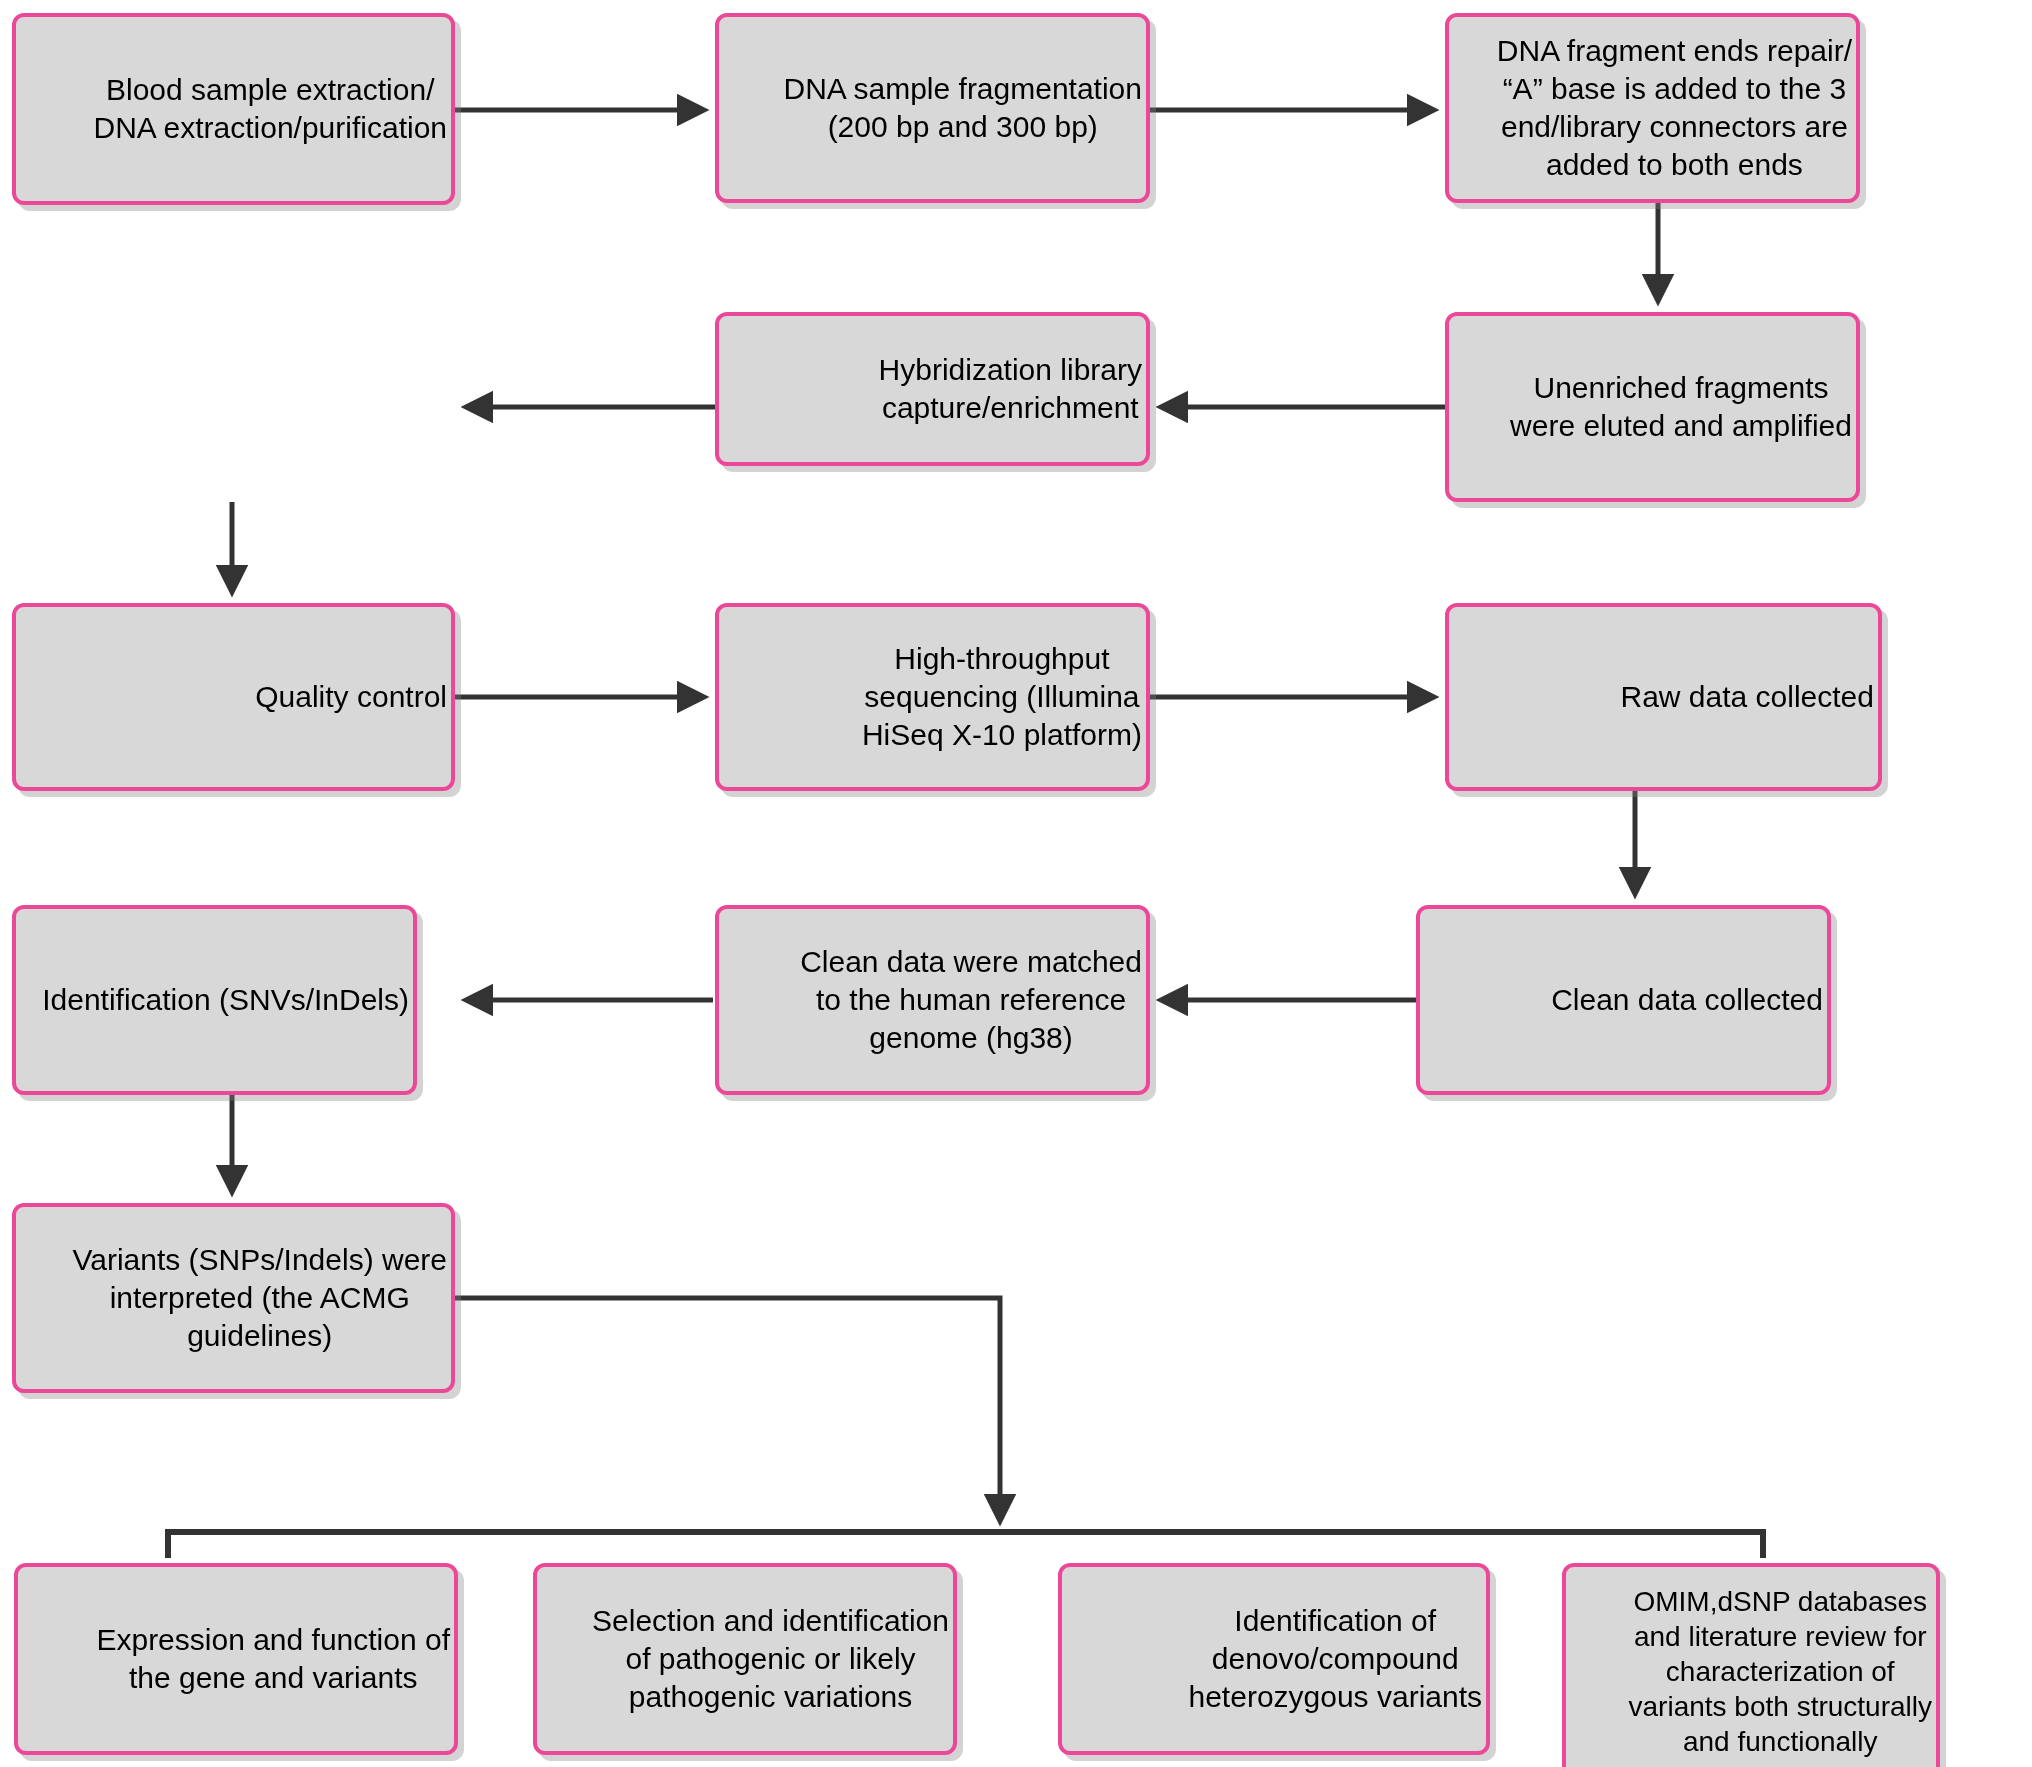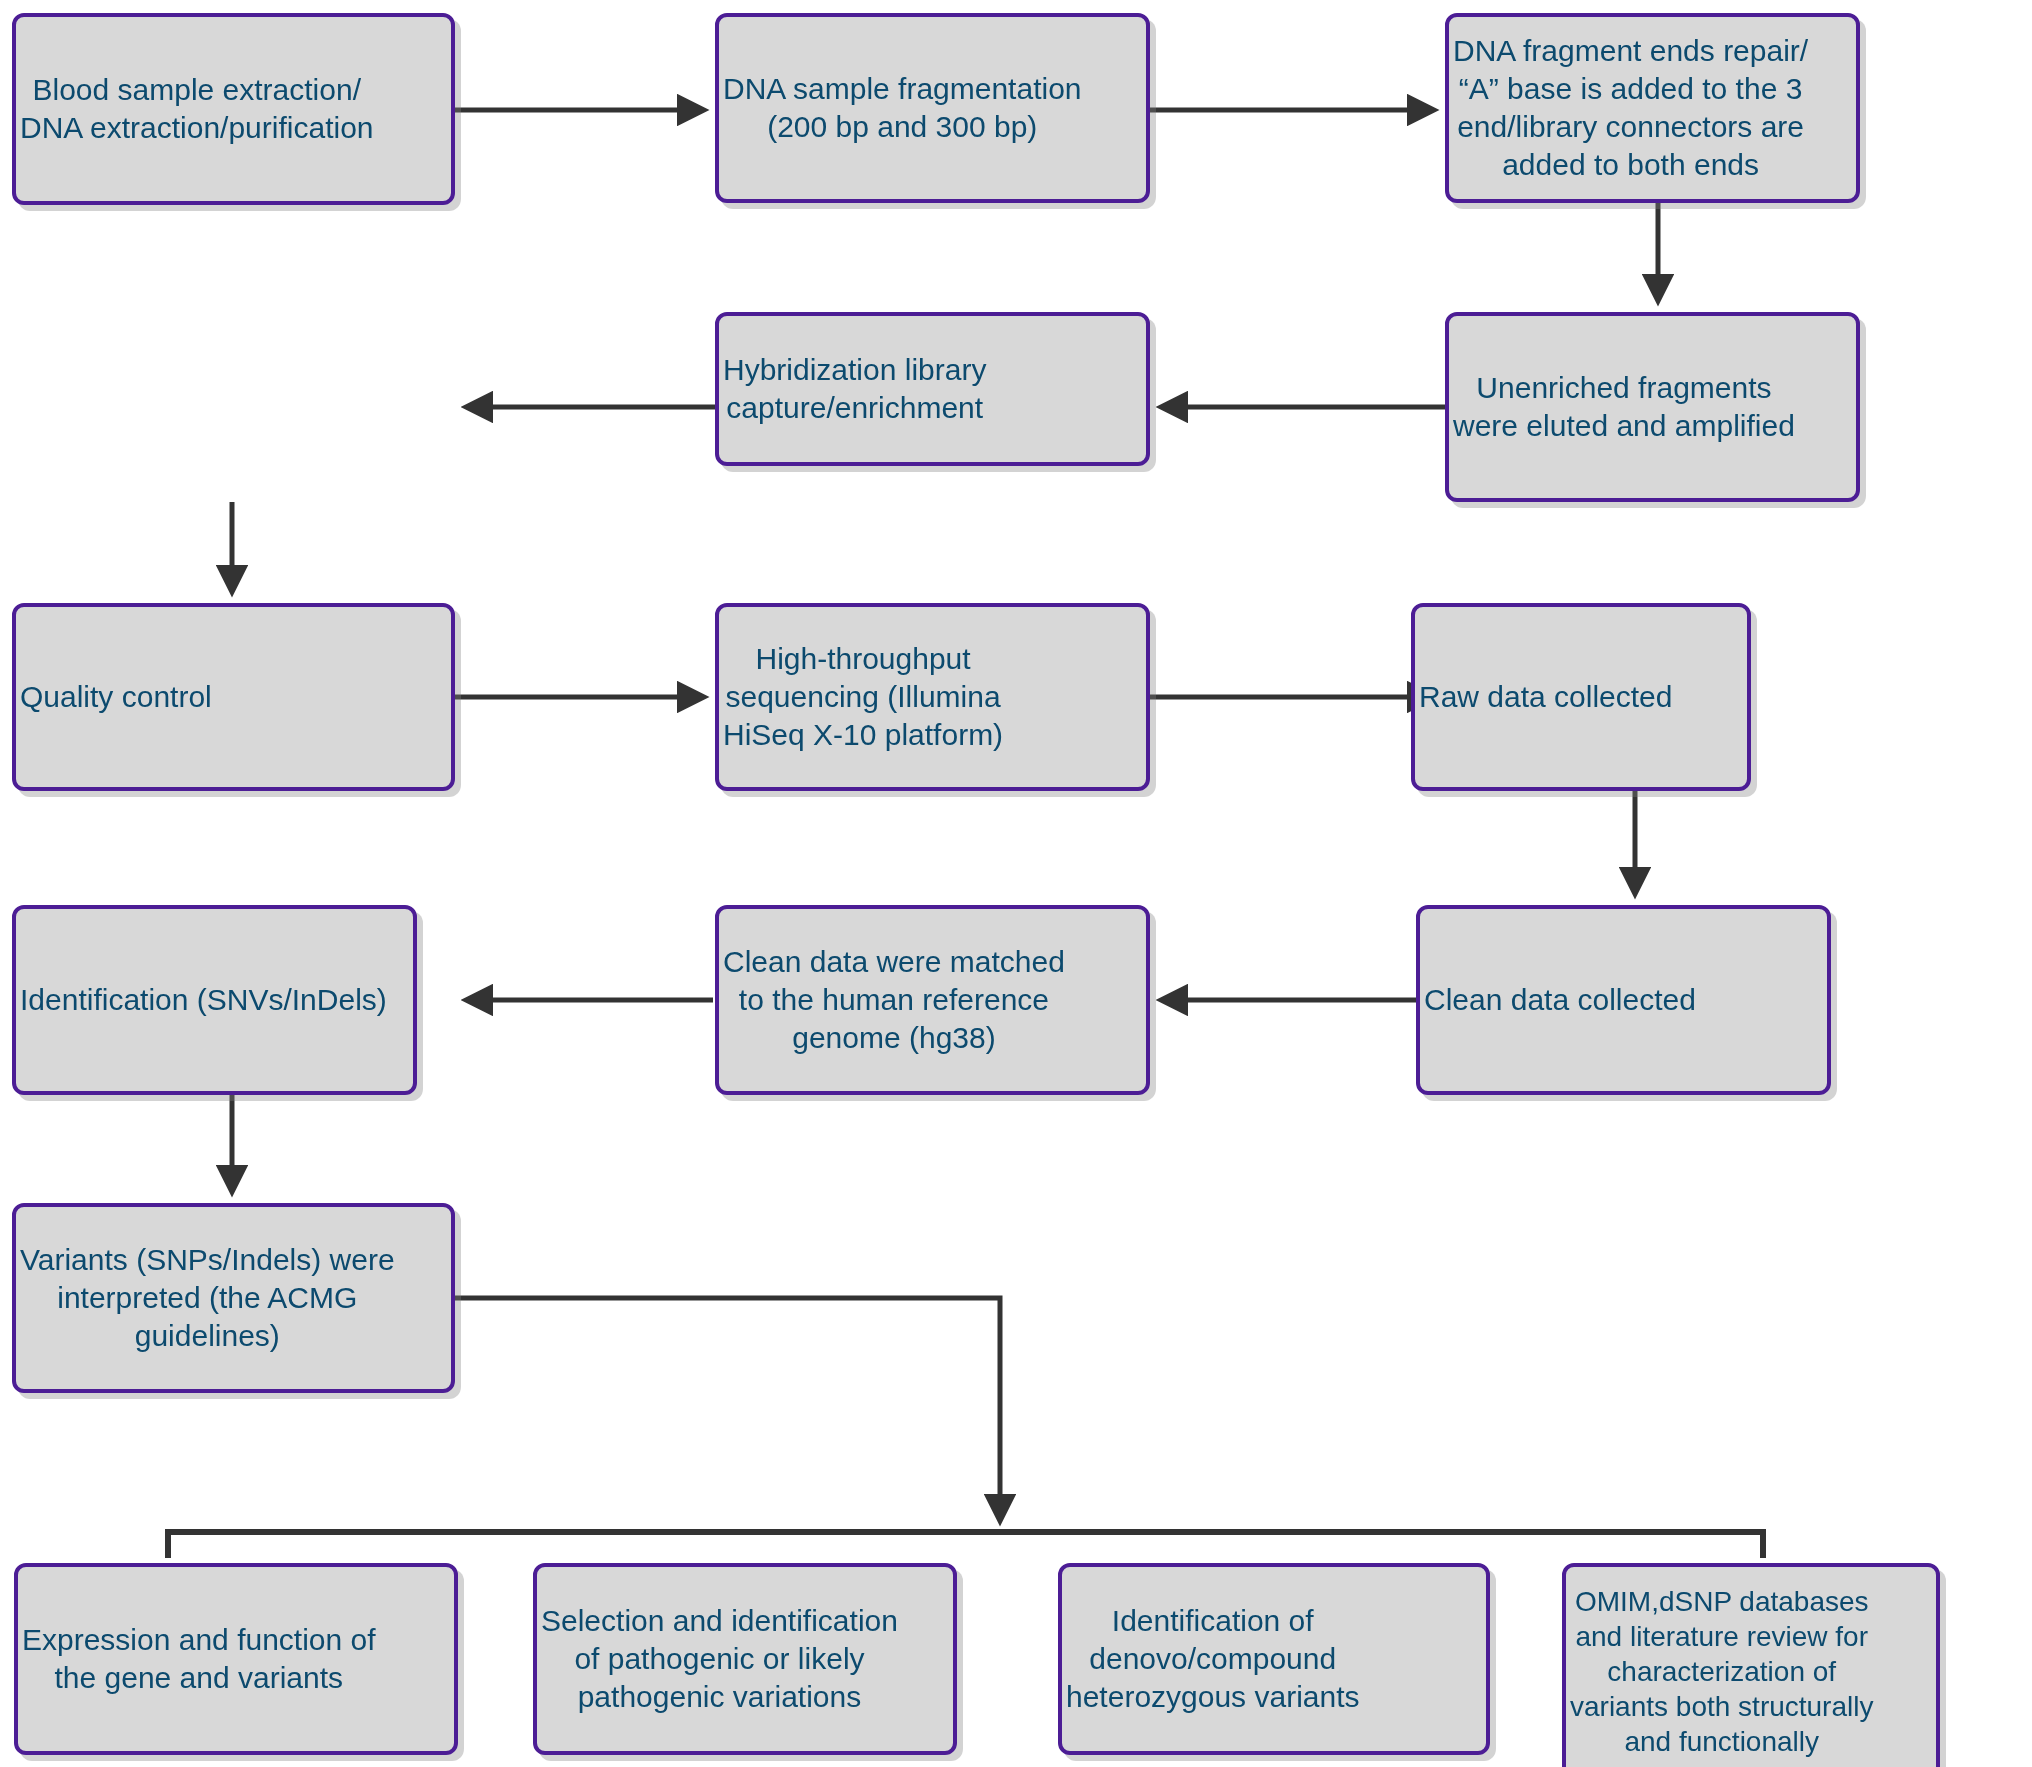--- a/index.html
+++ b/index.html
@@ -20,43 +20,43 @@
     stroke: #333333;
     stroke-width: 5;
     fill: none;
     stroke-linejoin: miter;
   }
   .edge-thick { stroke-width: 6; }
   .node {
     position: absolute;
     box-sizing: border-box;
     background: #d8d8d8;
-    border: 4px solid #4c1d95;
+    border: 4px solid #ec4899;
     border-radius: 12px;
     box-shadow: 6px 6px 0 rgba(130,130,130,0.35);
     display: flex;
     align-items: center;
-    justify-content: flex-start;
+    justify-content: flex-end;
     text-align: center;
-    color: #0c4a6e;
+    color: #000000;
     font-size: 30px;
     line-height: 1.27;
     padding: 6px 4px;
   }
   .node-label { white-space: pre-line; }
 
   #n0  { left: 12px;   top: 13px;   width: 443px; height: 192px; }
   #n1  { left: 715px;  top: 13px;   width: 435px; height: 190px; }
   #n2  { left: 1445px; top: 13px;   width: 415px; height: 190px; }
   #n3  { left: 12px;   top: 312px;  width: 443px; height: 190px; }
   #n4  { left: 715px;  top: 312px;  width: 435px; height: 154px; }
   #n5  { left: 1445px; top: 312px;  width: 415px; height: 190px; }
   #n6  { left: 12px;   top: 603px;  width: 443px; height: 188px; }
   #n7  { left: 715px;  top: 603px;  width: 435px; height: 188px; }
-  #n8  { left: 1411px; top: 603px;  width: 340px; height: 188px; }
+  #n8  { left: 1445px; top: 603px;  width: 437px; height: 188px; }
   #n9  { left: 12px;   top: 905px;  width: 405px; height: 190px; }
   #n10 { left: 715px;  top: 905px;  width: 435px; height: 190px; }
   #n11 { left: 1416px; top: 905px;  width: 415px; height: 190px; }
   #n12 { left: 12px;   top: 1203px; width: 443px; height: 190px; }
   #n13 { left: 14px;   top: 1563px; width: 444px; height: 192px; }
   #n14 { left: 533px;  top: 1563px; width: 424px; height: 192px; }
   #n15 { left: 1058px; top: 1563px; width: 432px; height: 192px; }
   #n16 { left: 1562px; top: 1563px; width: 378px; height: 216px; font-size: 28px; line-height: 1.25; }
 </style>
 </head>

